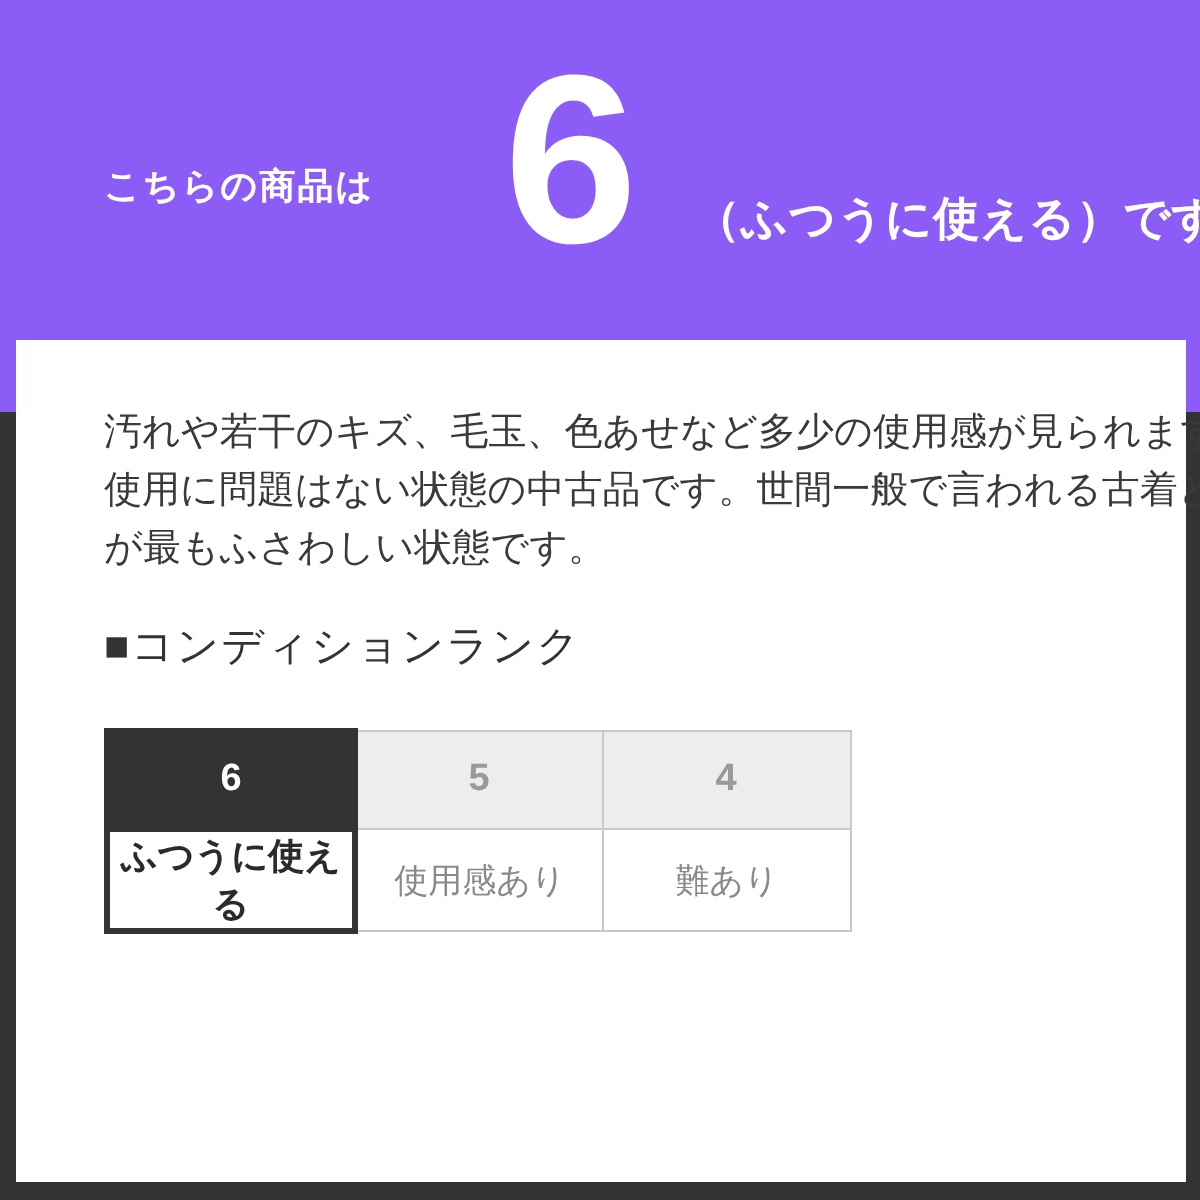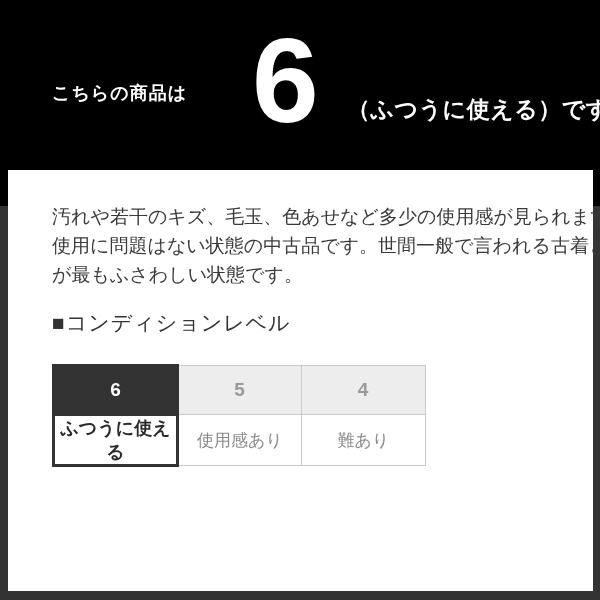--- a/index.html
+++ b/index.html
@@ -9,21 +9,21 @@
     background: #333333;
     font-family: "Liberation Sans", "DejaVu Sans", sans-serif;
     position: relative;
     overflow: hidden;
   }
 
   
   .banner {
     position: absolute; top: 0; left: 0;
     width: 600px; height: 206px;
-    background: #000000;
+    background: #8b5cf6;
     color: #ffffff;
   }
   .banner-intro {
     position: absolute; left: 52px; top: 80px;
     font-size: 18px; font-weight: bold;
     line-height: 26px; letter-spacing: 1px;
     white-space: nowrap;
   }
   .banner-level {
     position: absolute; left: 252px; top: 20px;
@@ -108,21 +108,21 @@
   <div class="banner-suffix">（ふつうに使える）です。</div>
 </div>
 
 <div class="panel">
   <p class="desc">
     <span>汚れや若干のキズ、毛玉、色あせなど多少の使用感が見られますが、着用・</span>
     <span>使用に問題はない状態の中古品です。世間一般で言われる古着という言葉</span>
     <span>が最もふさわしい状態です。</span>
   </p>
 
-  <h2 class="heading">■コンディションレベル</h2>
+  <h2 class="heading">■コンディションランク</h2>
 
   <table class="rank-table">
     <tbody>
     <tr>
       <td class="hl-num">6</td>
       <td class="num">5</td>
       <td class="num">4</td>
       <td class="empty"></td>
     </tr>
     <tr>

